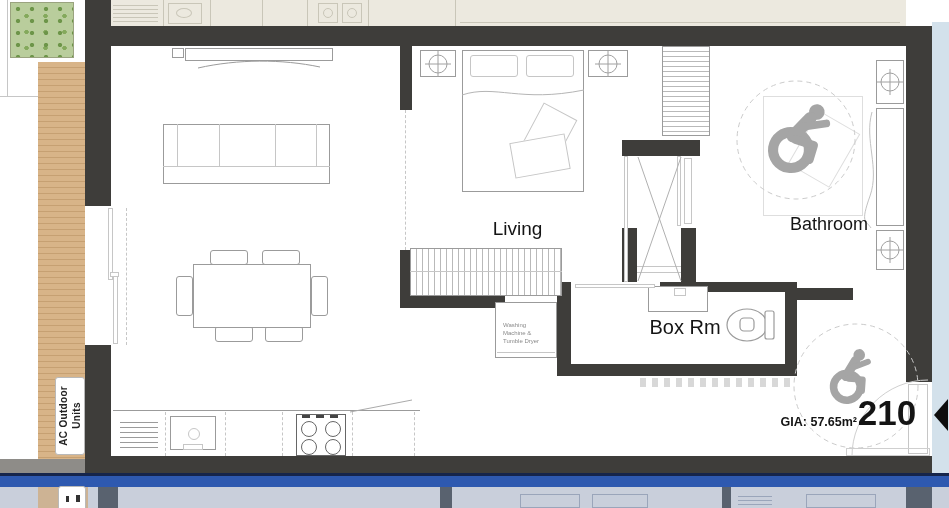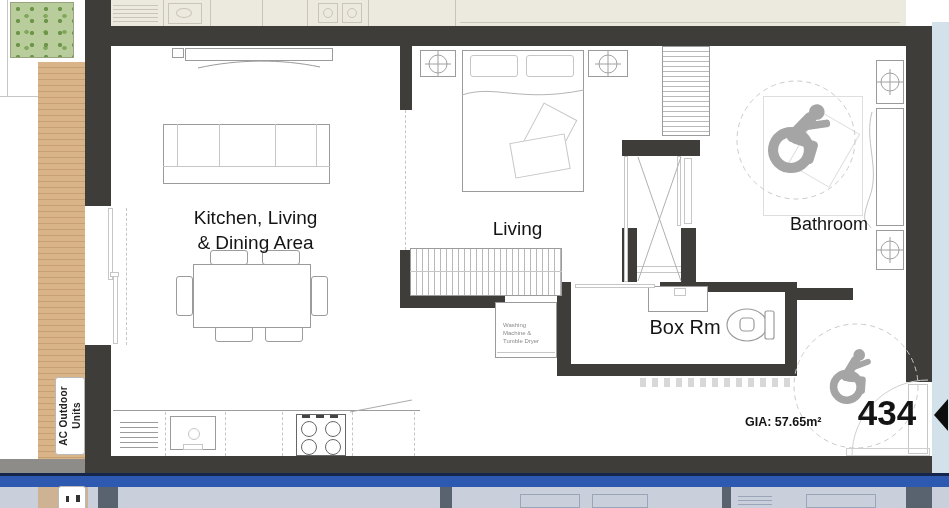--- a/index.html
+++ b/index.html
@@ -204,30 +204,28 @@
 
     <path d="M852,456 A76,76 0 0 1 928,380" fill="none" stroke="#d0d0d0" stroke-width="1"></path>
 
     <use href="#wc" transform="translate(763,100) scale(0.78) rotate(8,50,50)"></use>
     <use href="#wc" transform="translate(824,348) scale(0.58) rotate(-5,50,50)"></use>
 
     <path d="M200,498 C240,492 300,492 352,498" fill="none" stroke="var(--dim-line)" stroke-width="1"></path>
     <path d="M478,508 L489,493 L500,508 M660,508 L671,493 L682,508" fill="none" stroke="var(--dim-line)" stroke-width="1"></path>
   </svg>
 
-  <div class="label" style="left:148px;top:206px;width:215px;font-size:19px;">Kitchen, Living
-&amp; Dining Area</div>
   <div class="label" style="left:455px;top:217px;width:125px;font-size:19px;">Living</div>
   <div class="label" style="left:635px;top:314px;width:100px;font-size:20px;">Box Rm</div>
   <div class="label" style="left:768px;top:213px;width:122px;font-size:18px;">Bathroom</div>
   <div class="label" style="left:497px;top:322px;width:58px;font-size:6px;line-height:1.3;color:#8a8a8a;text-align:left;padding-left:6px;box-sizing:border-box;">Washing
 Machine &amp;
 Tumble Dryer</div>
-  <div class="label" style="left:745px;top:414px;width:112px;font-size:12.5px;font-weight:bold;text-align:left;">GIA: 57.65m²</div>
-  <div class="label" style="left:850px;top:394px;width:74px;font-size:35px;font-weight:bold;line-height:1.1;">434</div>
+  <div class="label" style="left:745px;top:414px;width:112px;font-size:12.5px;font-weight:bold;text-align:right;">GIA: 57.65m²</div>
+  <div class="label" style="left:850px;top:394px;width:74px;font-size:35px;font-weight:bold;line-height:1.1;">210</div>
 
   <div class="abs chip" style="left:55px;top:377px;width:30px;height:78px;">
     <span>AC Outdoor
 Units</span>
   </div>
 
   <div class="abs" style="left:0;top:473px;width:949px;height:14px;background:var(--band);"></div>
   <div class="abs" style="left:0;top:473px;width:949px;height:3px;background:var(--band-edge);"></div>
   <div class="abs" style="left:0;top:487px;width:949px;height:21px;background:var(--dim-bg);"></div>
   <div class="abs" style="left:38px;top:487px;width:50px;height:21px;background:#cdb394;"></div>

